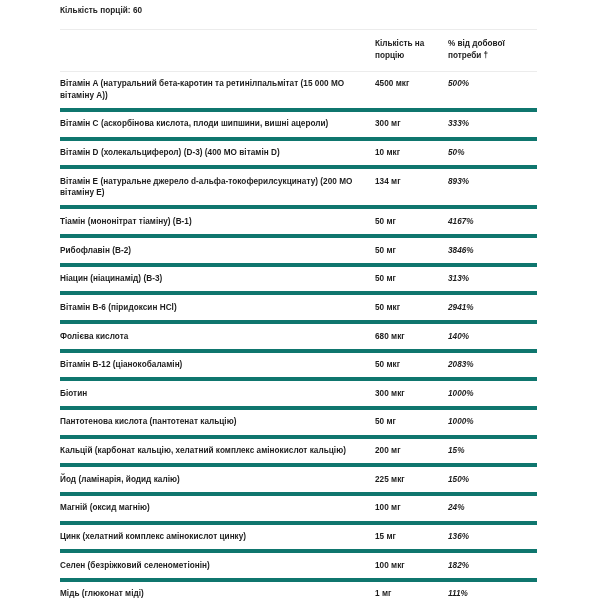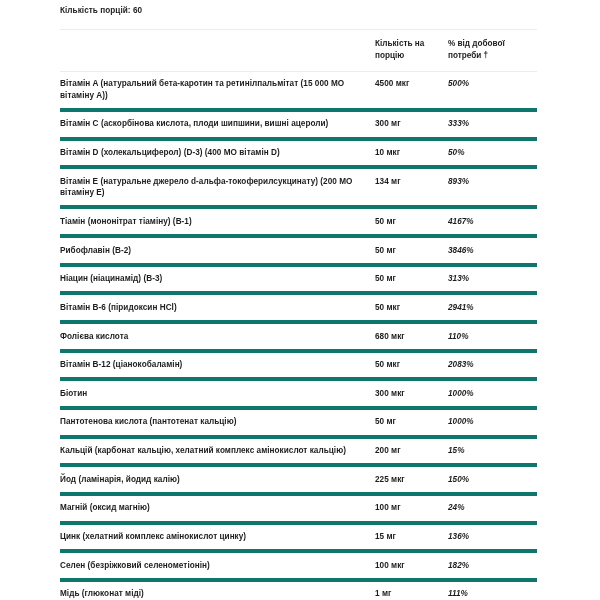--- a/index.html
+++ b/index.html
@@ -141,21 +141,21 @@
           <td class="cell-dv">313%</td>
         </tr>
         <tr>
           <td class="cell-name">Вітамін B-6 (піридоксин HCl)</td>
           <td class="cell-amt">50 мкг</td>
           <td class="cell-dv">2941%</td>
         </tr>
         <tr>
           <td class="cell-name">Фолієва кислота</td>
           <td class="cell-amt">680 мкг</td>
-          <td class="cell-dv">110%</td>
+          <td class="cell-dv">140%</td>
         </tr>
         <tr>
           <td class="cell-name">Вітамін B-12 (ціанокобаламін)</td>
           <td class="cell-amt">50 мкг</td>
           <td class="cell-dv">2083%</td>
         </tr>
         <tr>
           <td class="cell-name">Біотин</td>
           <td class="cell-amt">300 мкг</td>
           <td class="cell-dv">1000%</td>

